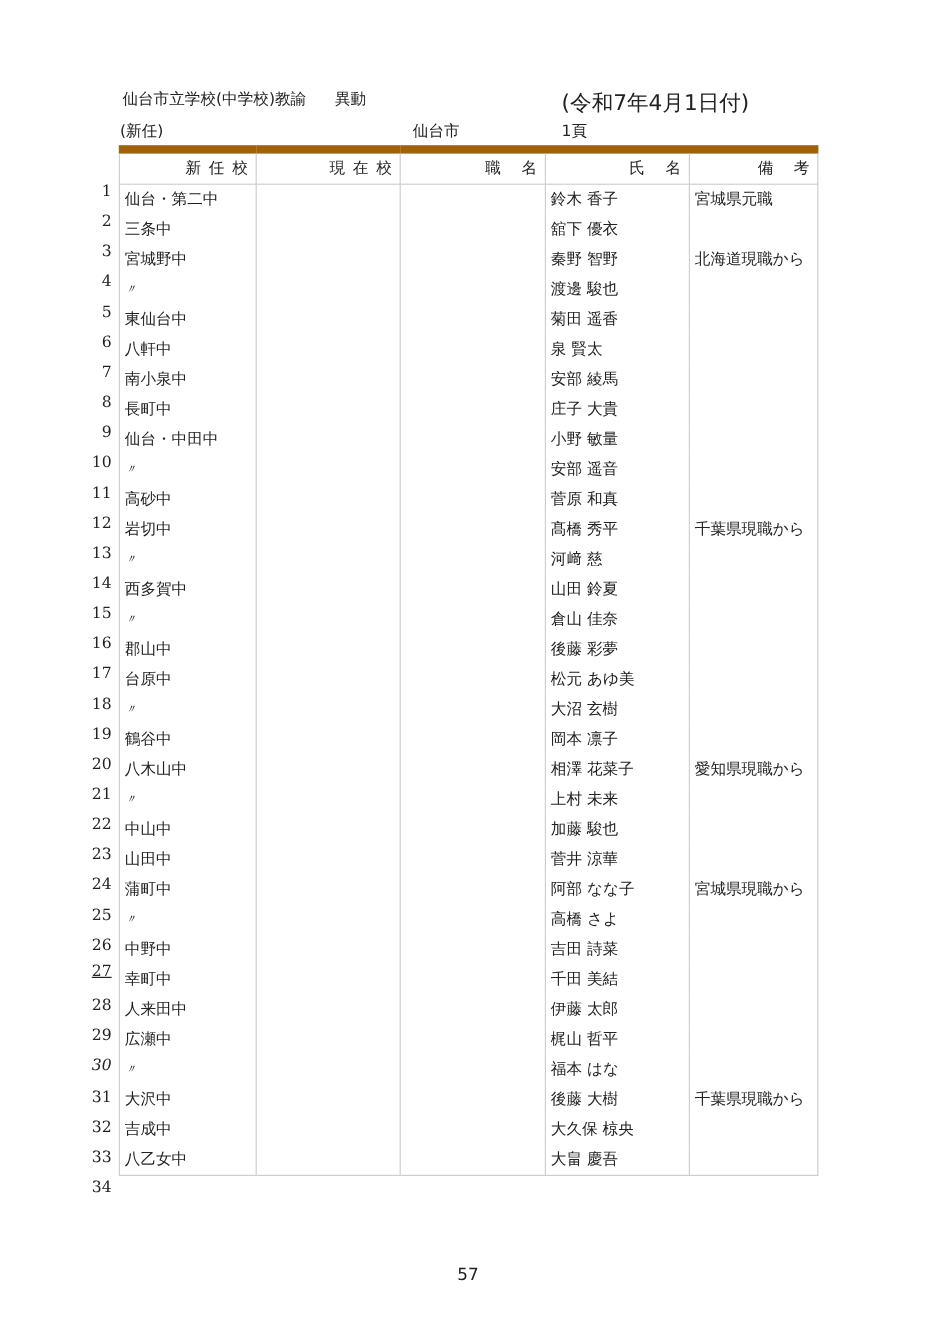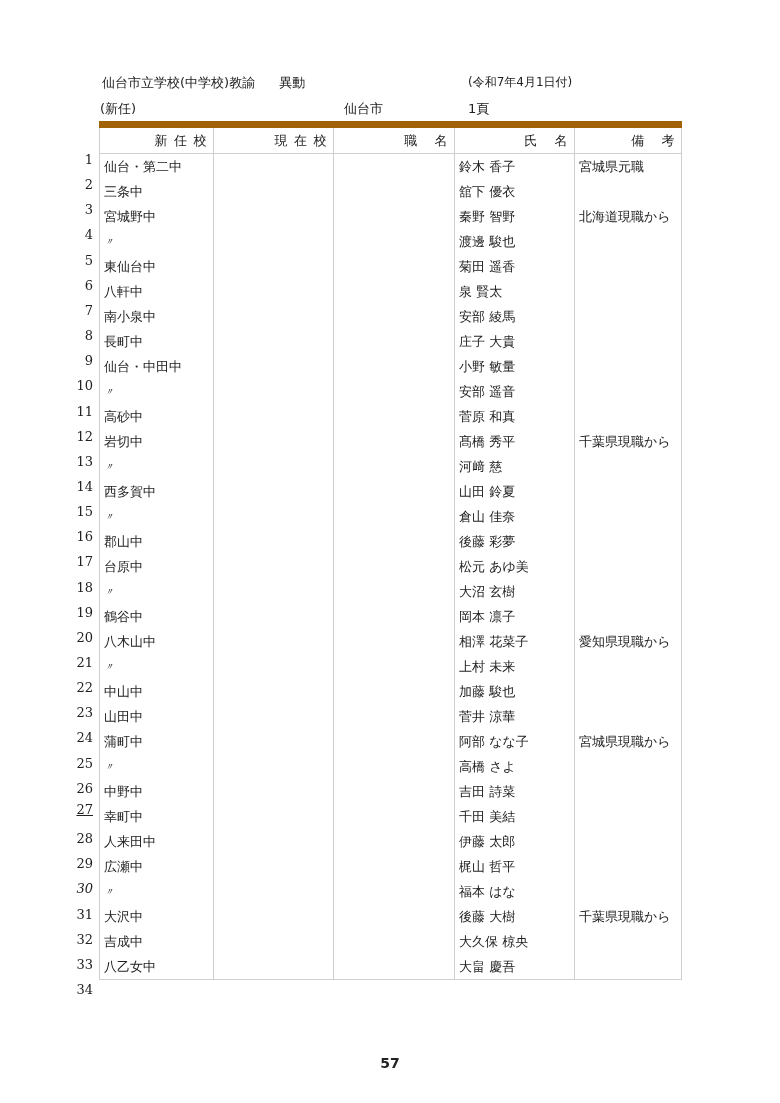--- a/index.html
+++ b/index.html
@@ -4,21 +4,21 @@
 <style>
   html, body { margin: 0; padding: 0; background: #ffffff; }
   body {
     width: 780px; height: 1103px; position: relative; overflow: hidden;
     font-family: "DejaVu Sans", "Liberation Sans", sans-serif;
     color: #222;
   }
   .abs { position: absolute; white-space: nowrap; }
   .title { left: 102px; top: 74px; font-size: 13px; }
   .title .sub { margin-left: 24px; }
-  .date { left: 468px; top: 74px; font-size: 12px; }
+  .date { left: 468px; top: 74px; font-size: 18px; }
   .section { left: 100px; top: 100px; font-size: 13px; font-weight: normal; }
   .city { left: 344px; top: 100px; font-size: 13px; }
   .pageno { left: 468px; top: 100px; font-size: 13px; }
 
   table.roster {
     position: absolute; left: 99px; top: 121px;
     border-collapse: collapse; table-layout: fixed;
     font-size: 13px;
   }
   table.roster th, table.roster td {
@@ -32,21 +32,21 @@
   }
   table.roster tr:last-child td { border-bottom: 1px solid #cfcfcf; }
   .c1 { width: 114px; } .c2 { width: 120px; } .c3 { width: 121px; }
   .c4 { width: 120px; } .c5 { width: 107px; }
   th.spread-wide { letter-spacing: 2.5em; text-indent: 2.5em; }
   .rownum {
     position: absolute; left: 60px; width: 33px; text-align: right;
     font-size: 13px; font-family: "DejaVu Serif", serif; height: 25px; line-height: 25px;
   }
   .ditto { font-size: 10px; font-style: italic; padding-left: 2px; }
-  .footer { left: 0; width: 780px; text-align: center; top: 1055px; font-size: 14px; font-weight: bold; }
+  .footer { left: 0; width: 780px; text-align: center; top: 1055px; font-size: 14px; }
 </style>
 </head>
 <body>
 
 <div class="abs title">
   <span>仙台市立学校(中学校)教諭</span><span class="sub">異動</span>
 </div>
 <div class="abs date">(令和7年4月1日付)</div>
 <div class="abs section">(新任)</div>
 <div class="abs city">仙台市</div>

